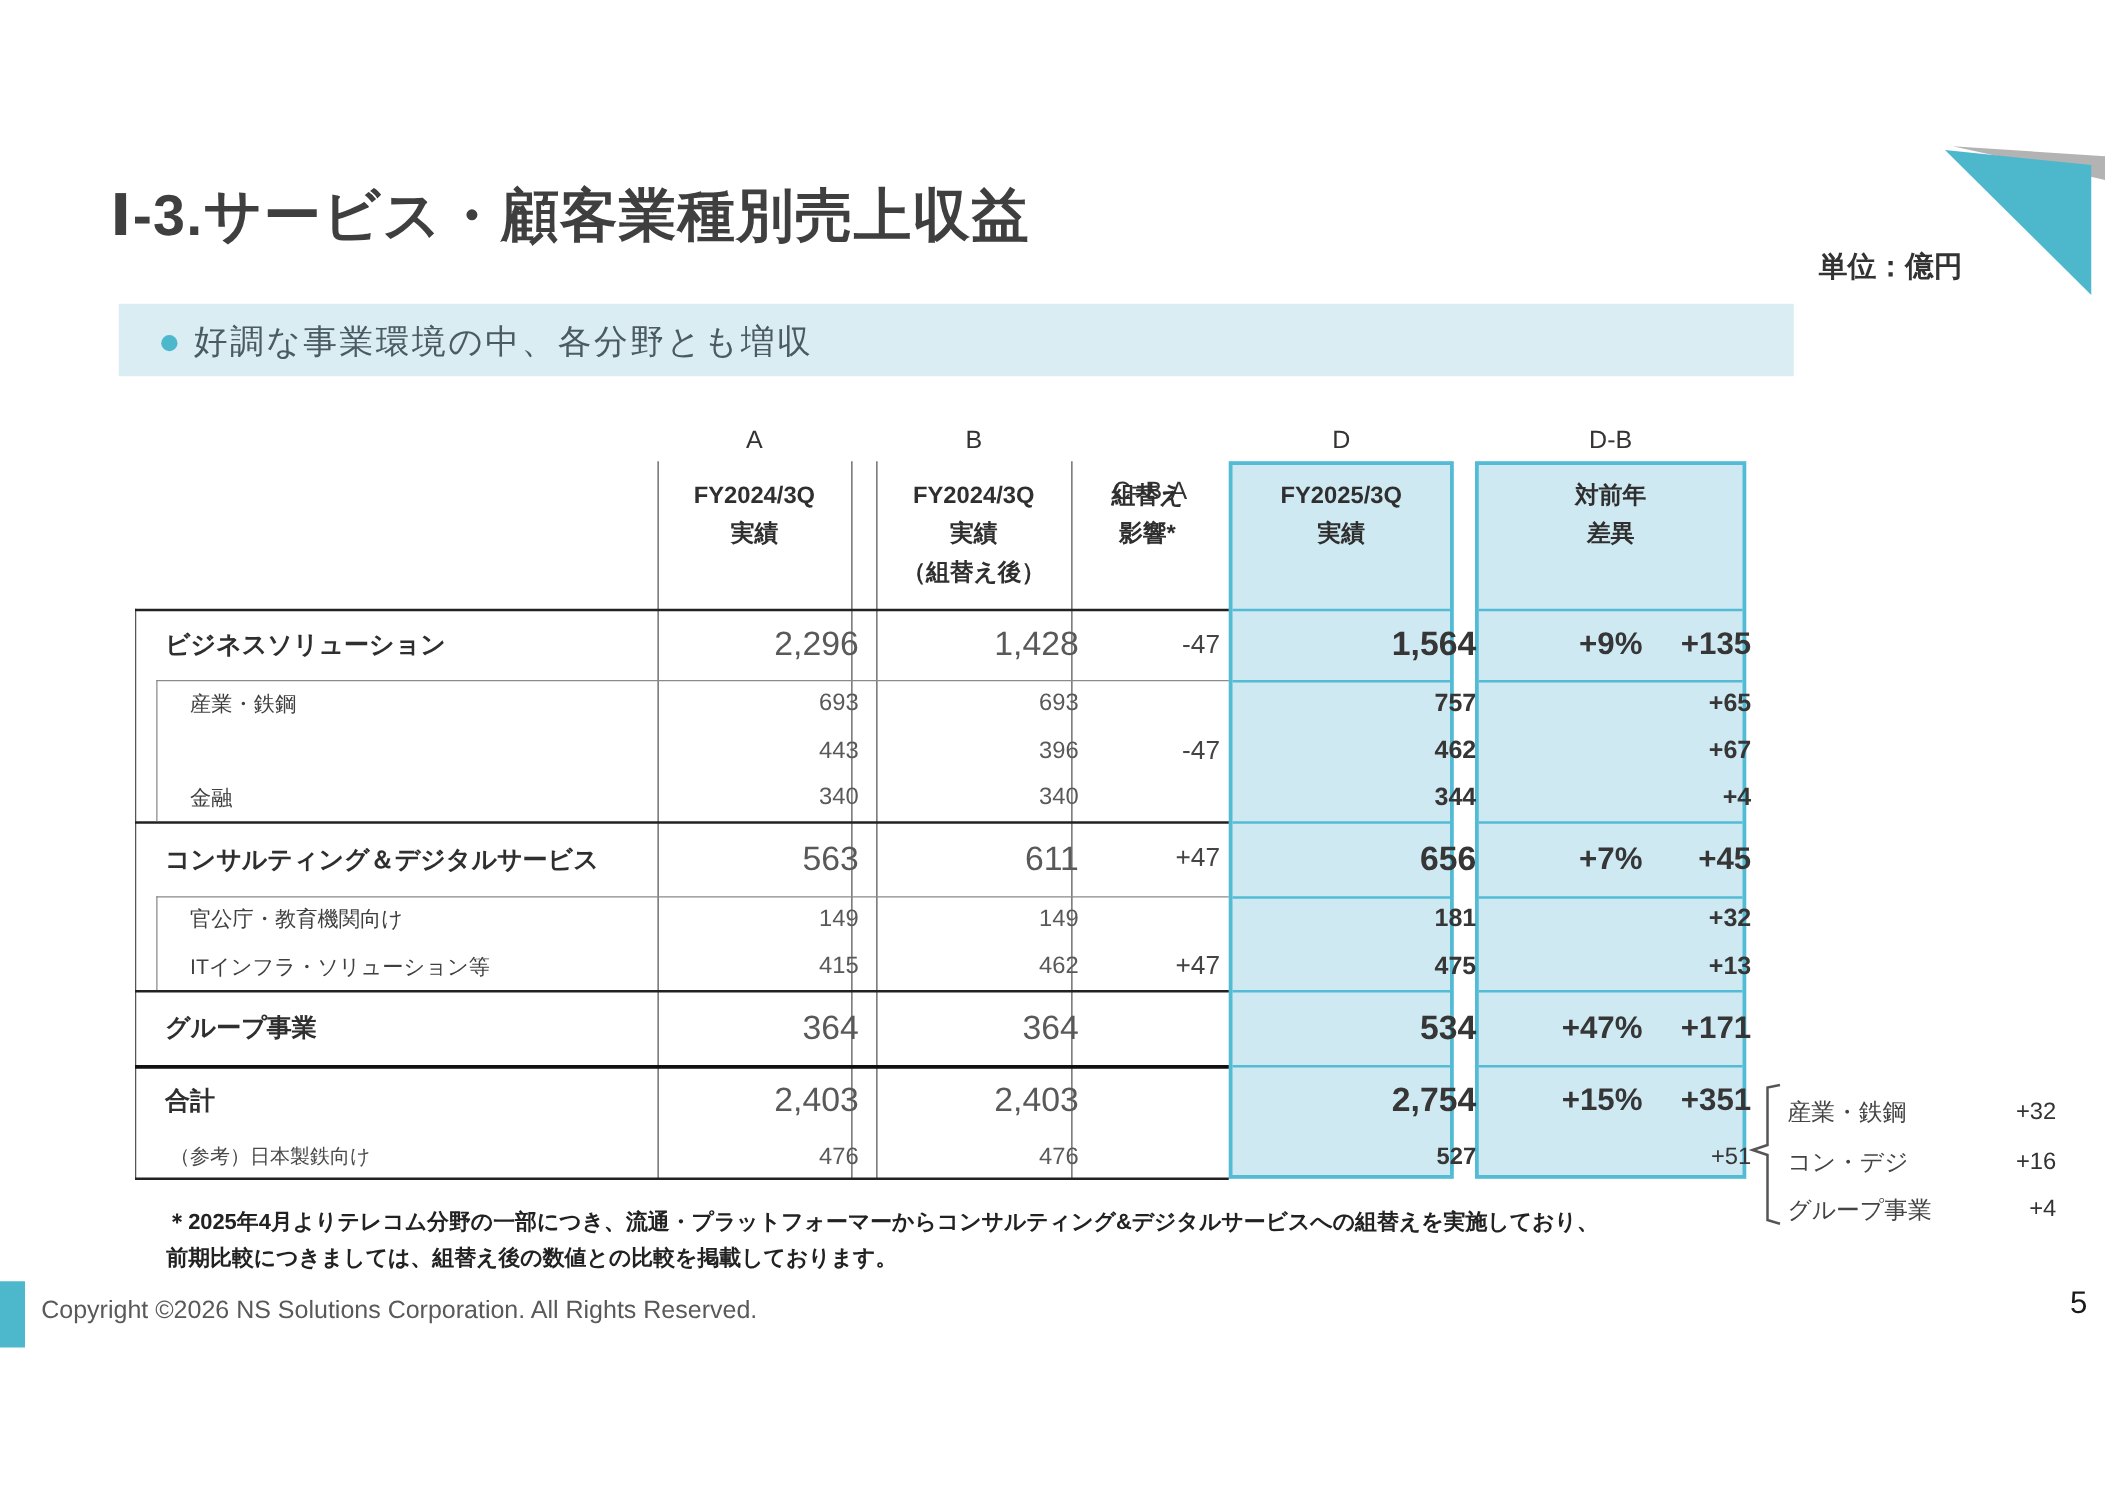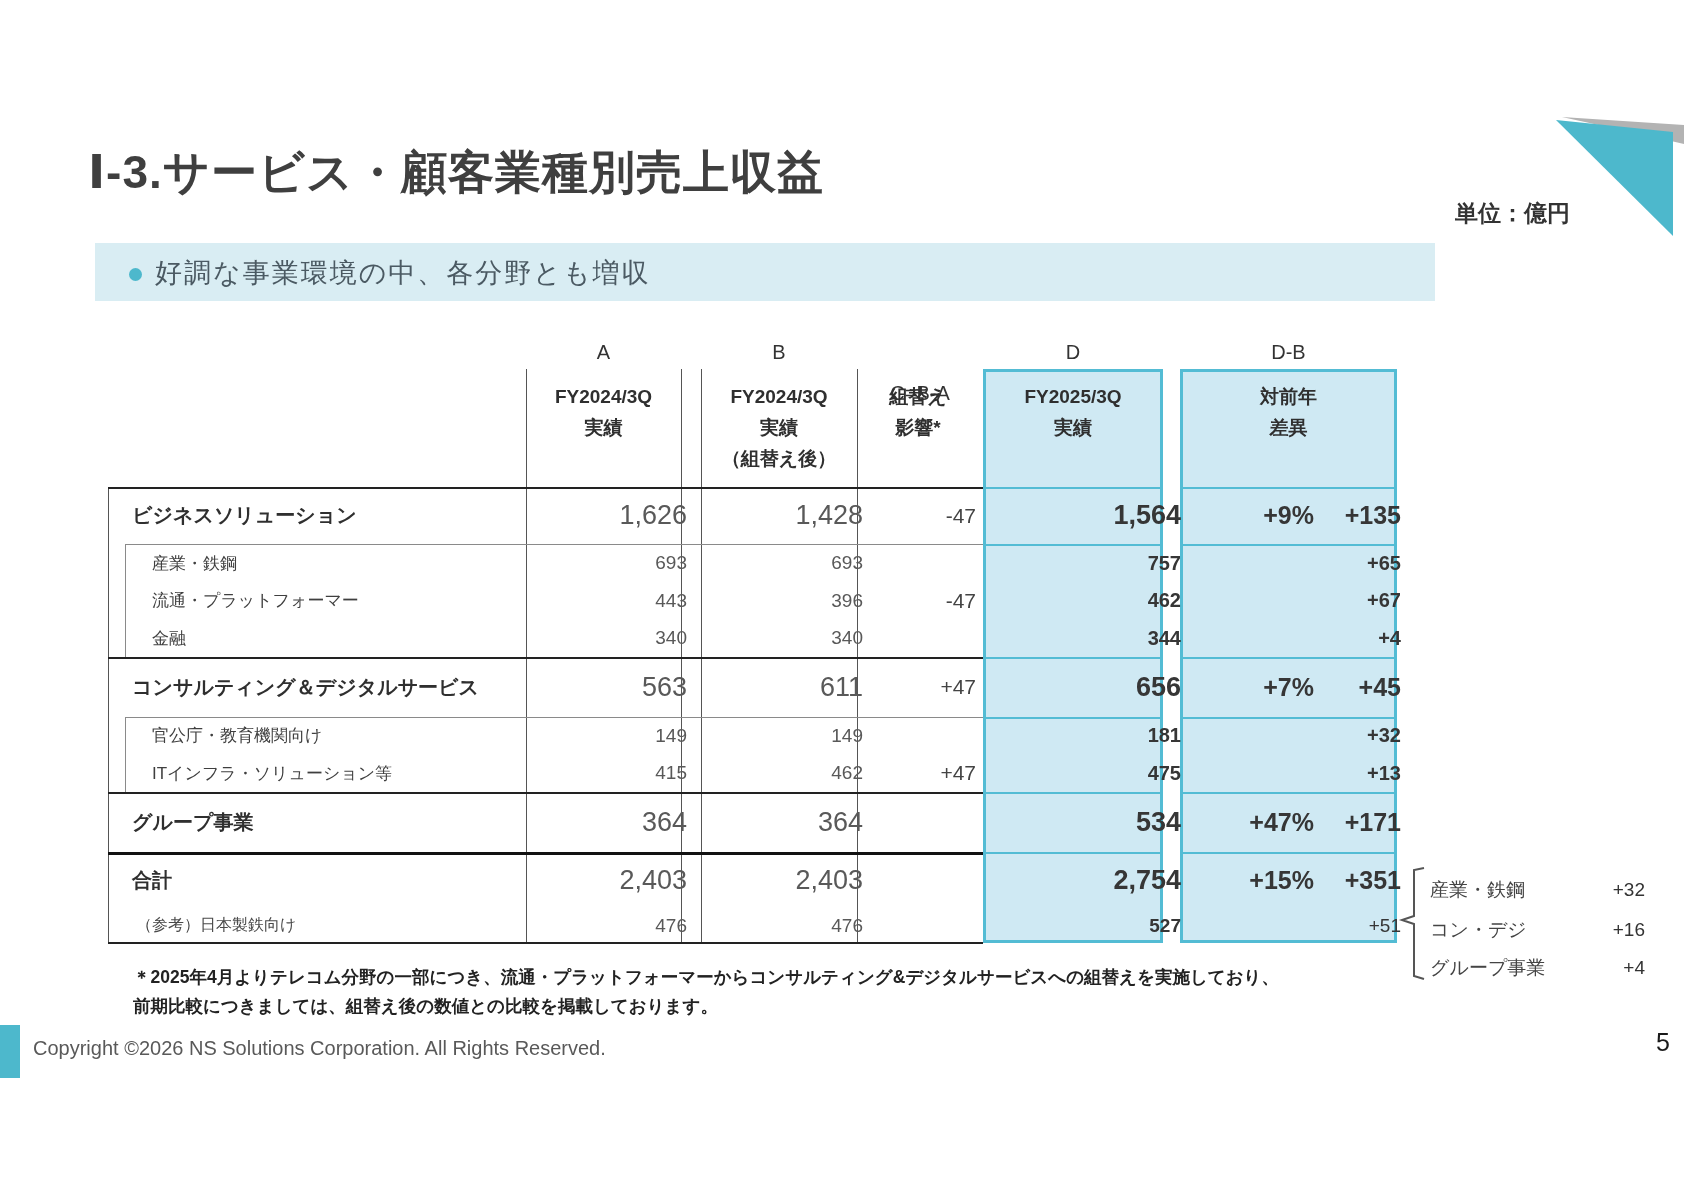--- a/index.html
+++ b/index.html
@@ -147,37 +147,36 @@
       <span>FY2025/3Q</span>
       <span>実績</span>
     </div>
     <div class="hcell" style="left:1072px;width:217px;">
       <span>対前年</span>
       <span>差異</span>
     </div>
 
     <div class="trow main" style="top:118px;height:57px;">
       <div class="cell cl">ビジネスソリューション</div>
-      <div class="cell ca">1,626</div>
+      <div class="cell ca">2,296</div>
       <div class="cell cb">1,428</div>
       <div class="cell cc">-47</div>
       <div class="cell cd">1,564</div>
       <div class="cell cp">+9%</div>
       <div class="cell cf">+135</div>
     </div>
     <div class="trow sub" style="top:175px;height:38px;">
       <div class="cell cl">産業・鉄鋼</div>
       <div class="cell ca">693</div>
       <div class="cell cb">693</div>
       <div class="cell cc"></div>
       <div class="cell cd">757</div>
       <div class="cell cf">+65</div>
     </div>
     <div class="trow sub" style="top:213px;height:37px;">
-      <div class="cell cl">流通・プラットフォーマー</div>
       <div class="cell ca">443</div>
       <div class="cell cb">396</div>
       <div class="cell cc">-47</div>
       <div class="cell cd">462</div>
       <div class="cell cf">+67</div>
     </div>
     <div class="trow sub" style="top:250px;height:38px;">
       <div class="cell cl">金融</div>
       <div class="cell ca">340</div>
       <div class="cell cb">340</div>

